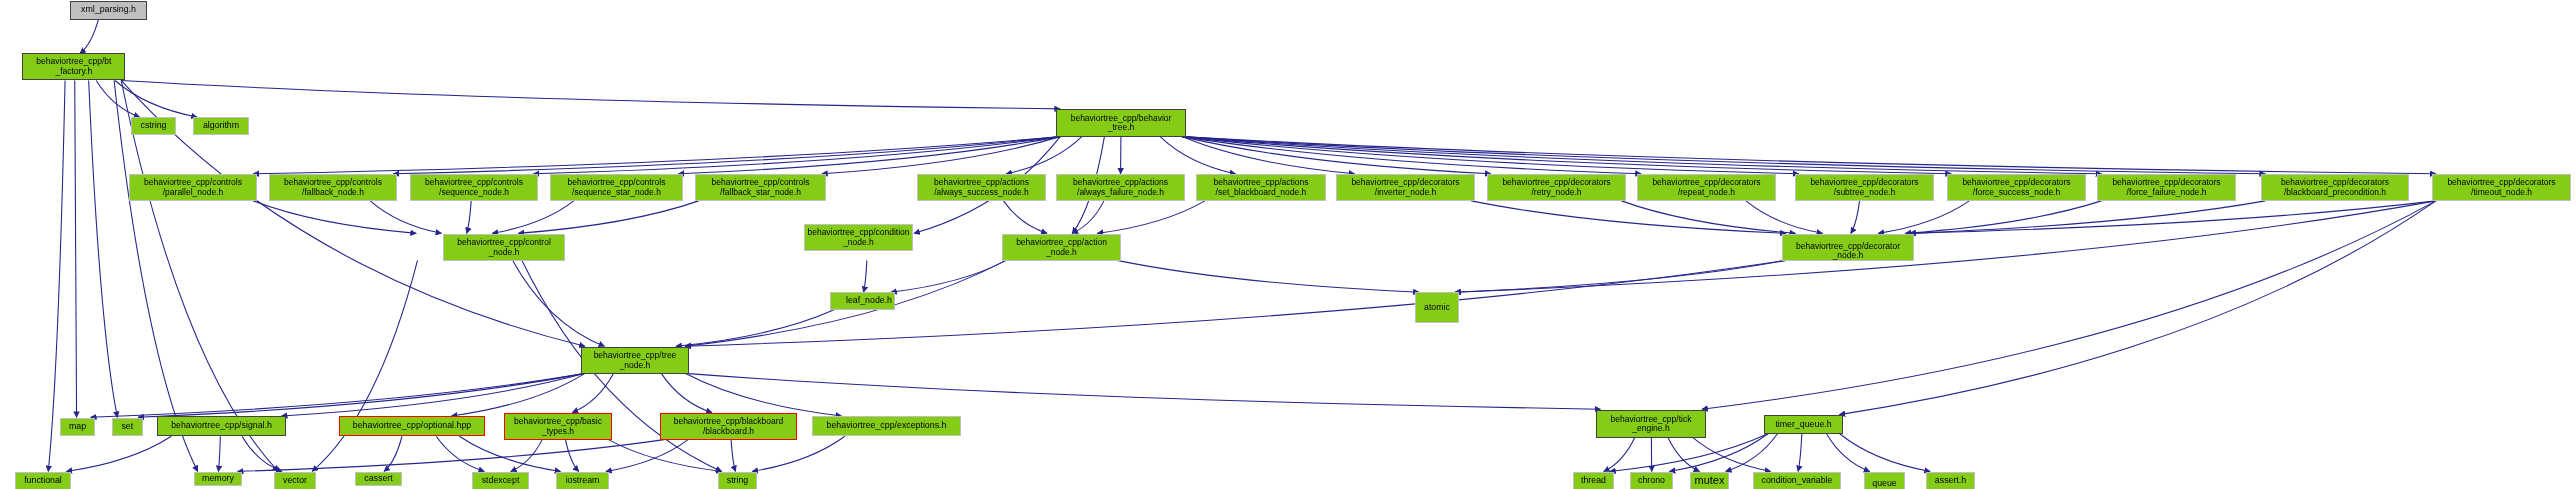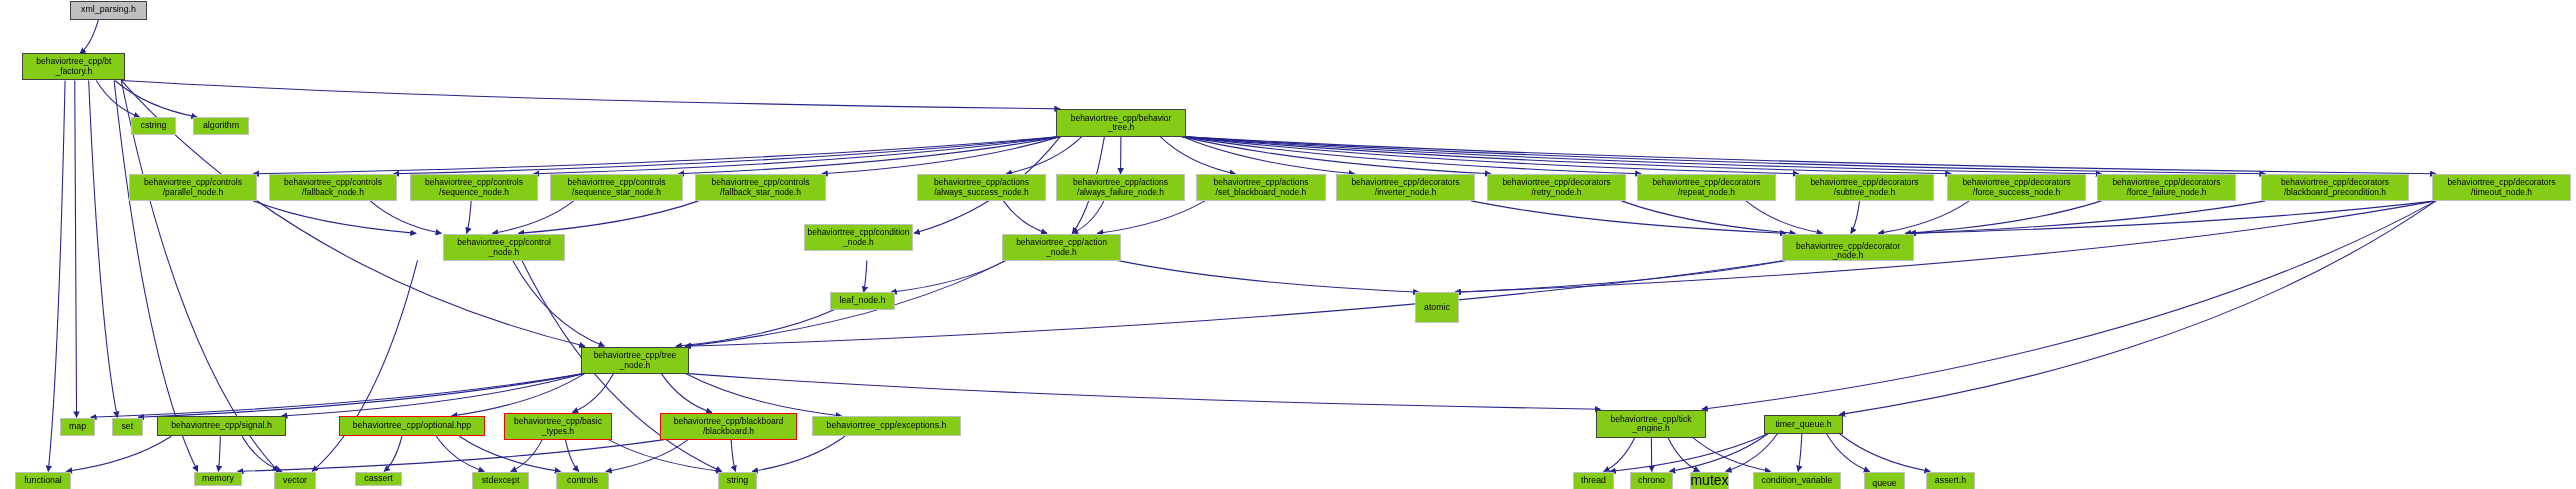--- a/index.html
+++ b/index.html
@@ -194,44 +194,44 @@
       <div class="node " style="left: 2432px; top: 174px; width: 139px; height: 27px; font-size: 8.5px;"><span class="node-label">behaviortree_cpp/decorators
 /timeout_node.h</span></div>
       <div class="node " style="left: 404px; top: 234px; width: 122px; height: 27px; font-size: 8.5px; margin-left: 39px;"><span class="node-label">behaviortree_cpp/control
 _node.h</span></div>
       <div class="node " style="left: 804px; top: 224px; width: 109px; height: 27px; font-size: 8.5px;"><span class="node-label">behaviortree_cpp/condition
 _node.h</span></div>
       <div class="node " style="left: 1002px; top: 234px; width: 119px; height: 27px; font-size: 8.5px;"><span class="node-label">behaviortree_cpp/action
 _node.h</span></div>
       <div class="node " style="left: 1782px; top: 234px; width: 132px; height: 27px; font-size: 8.5px; align-items: flex-end;"><span class="node-label">behaviortree_cpp/decorator
 _node.h</span></div>
-      <div class="node " style="left: 830px; top: 292px; width: 65px; height: 17.6px; font-size: 8.8px;"><span class="node-label">leaf_node.h</span></div>
+      <div class="node " style="left: 830px; top: 292px; width: 65px; height: 17.6px; font-size: 8.8px; justify-content: flex-end;"><span class="node-label">leaf_node.h</span></div>
       <div class="node " style="left: 1415px; top: 292px; width: 44px; height: 31px; font-size: 8.8px;"><span class="node-label">atomic</span></div>
       <div class="node strong" style="left: 581px; top: 347px; width: 108px; height: 27px; font-size: 8.5px;"><span class="node-label">behaviortree_cpp/tree
 _node.h</span></div>
       <div class="node " style="left: 60px; top: 418px; width: 35px; height: 17.6px; font-size: 8.8px;"><span class="node-label">map</span></div>
       <div class="node " style="left: 112px; top: 418px; width: 30.5px; height: 17.6px; font-size: 8.8px;"><span class="node-label">set</span></div>
       <div class="node strong" style="left: 157px; top: 416px; width: 129px; height: 20.3px; font-size: 8.8px;"><span class="node-label">behaviortree_cpp/signal.h</span></div>
       <div class="node red" style="left: 339px; top: 416px; width: 146px; height: 20.3px; font-size: 8.8px;"><span class="node-label">behaviortree_cpp/optional.hpp</span></div>
       <div class="node red" style="left: 504px; top: 413px; width: 108px; height: 27px; font-size: 8.5px;"><span class="node-label">behaviortree_cpp/basic
 _types.h</span></div>
       <div class="node red" style="left: 660px; top: 413px; width: 137px; height: 27px; font-size: 8.5px;"><span class="node-label">behaviortree_cpp/blackboard
 /blackboard.h</span></div>
       <div class="node " style="left: 812px; top: 416px; width: 149px; height: 20.3px; font-size: 8.8px;"><span class="node-label">behaviortree_cpp/exceptions.h</span></div>
       <div class="node strong" style="left: 1596px; top: 410px; width: 110px; height: 28px; font-size: 8.5px;"><span class="node-label">behaviortree_cpp/tick
 _engine.h</span></div>
       <div class="node strong" style="left: 1764px; top: 415px; width: 79px; height: 19px; font-size: 8.8px;"><span class="node-label">timer_queue.h</span></div>
       <div class="node " style="left: 15px; top: 472px; width: 56px; height: 17.6px; font-size: 8.8px;"><span class="node-label">functional</span></div>
       <div class="node " style="left: 194px; top: 472px; width: 48px; height: 14px; font-size: 8.8px;"><span class="node-label">memory</span></div>
       <div class="node " style="left: 274px; top: 472px; width: 42px; height: 17.6px; font-size: 8.8px;"><span class="node-label">vector</span></div>
       <div class="node " style="left: 355px; top: 472px; width: 47px; height: 14px; font-size: 8.8px;"><span class="node-label">cassert</span></div>
       <div class="node " style="left: 472px; top: 472px; width: 57px; height: 17.6px; font-size: 8.8px;"><span class="node-label">stdexcept</span></div>
-      <div class="node " style="left: 556px; top: 472px; width: 53px; height: 17.6px; font-size: 8.8px;"><span class="node-label">controls</span></div>
+      <div class="node " style="left: 556px; top: 472px; width: 53px; height: 17.6px; font-size: 8.8px;"><span class="node-label">iostream</span></div>
       <div class="node " style="left: 718px; top: 472px; width: 39px; height: 17.6px; font-size: 8.8px;"><span class="node-label">string</span></div>
       <div class="node " style="left: 1573px; top: 472px; width: 41px; height: 17.6px; font-size: 8.8px;"><span class="node-label">thread</span></div>
       <div class="node " style="left: 1630px; top: 472px; width: 43px; height: 17.6px; font-size: 8.8px;"><span class="node-label">chrono</span></div>
-      <div class="node " style="left: 1690px; top: 472px; width: 39px; height: 17.6px; font-size: 14px; text-align: right;"><span class="node-label">mutex</span></div>
+      <div class="node " style="left: 1690px; top: 472px; width: 39px; height: 17.6px; font-size: 11px; text-align: right;"><span class="node-label">mutex</span></div>
       <div class="node " style="left: 1753px; top: 472px; width: 88px; height: 17.6px; font-size: 8.8px;"><span class="node-label">condition_variable</span></div>
       <div class="node " style="left: 1864px; top: 472px; width: 41px; height: 23px; font-size: 8.8px;"><span class="node-label">queue</span></div>
       <div class="node " style="left: 1926px; top: 472px; width: 49px; height: 17.6px; font-size: 8.8px;"><span class="node-label">assert.h</span></div>
     </div>
 </div>
 
 
 </body></html>

